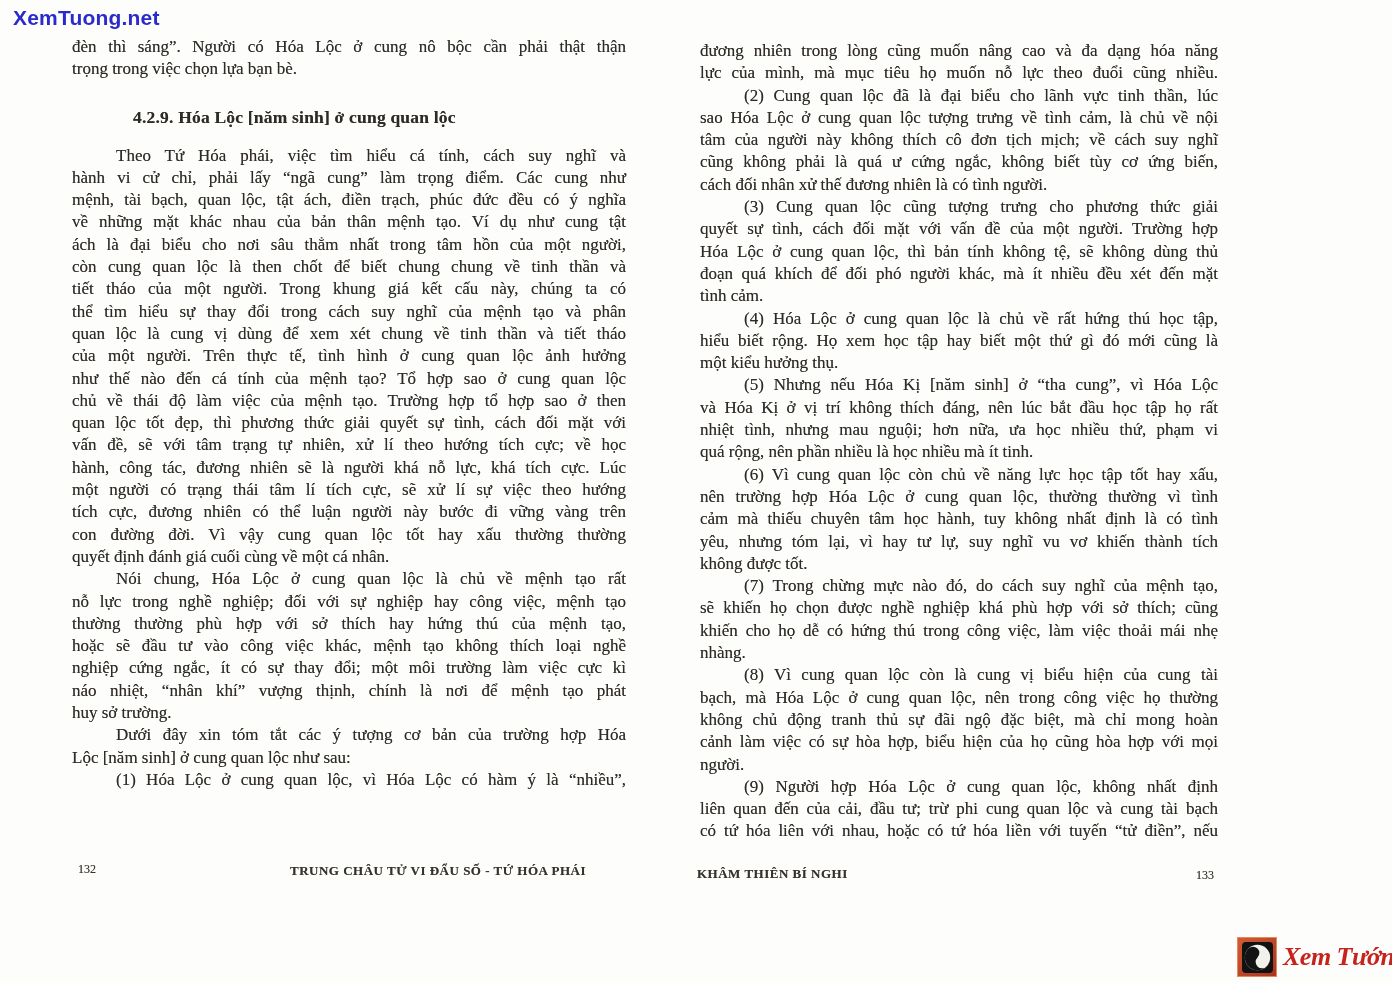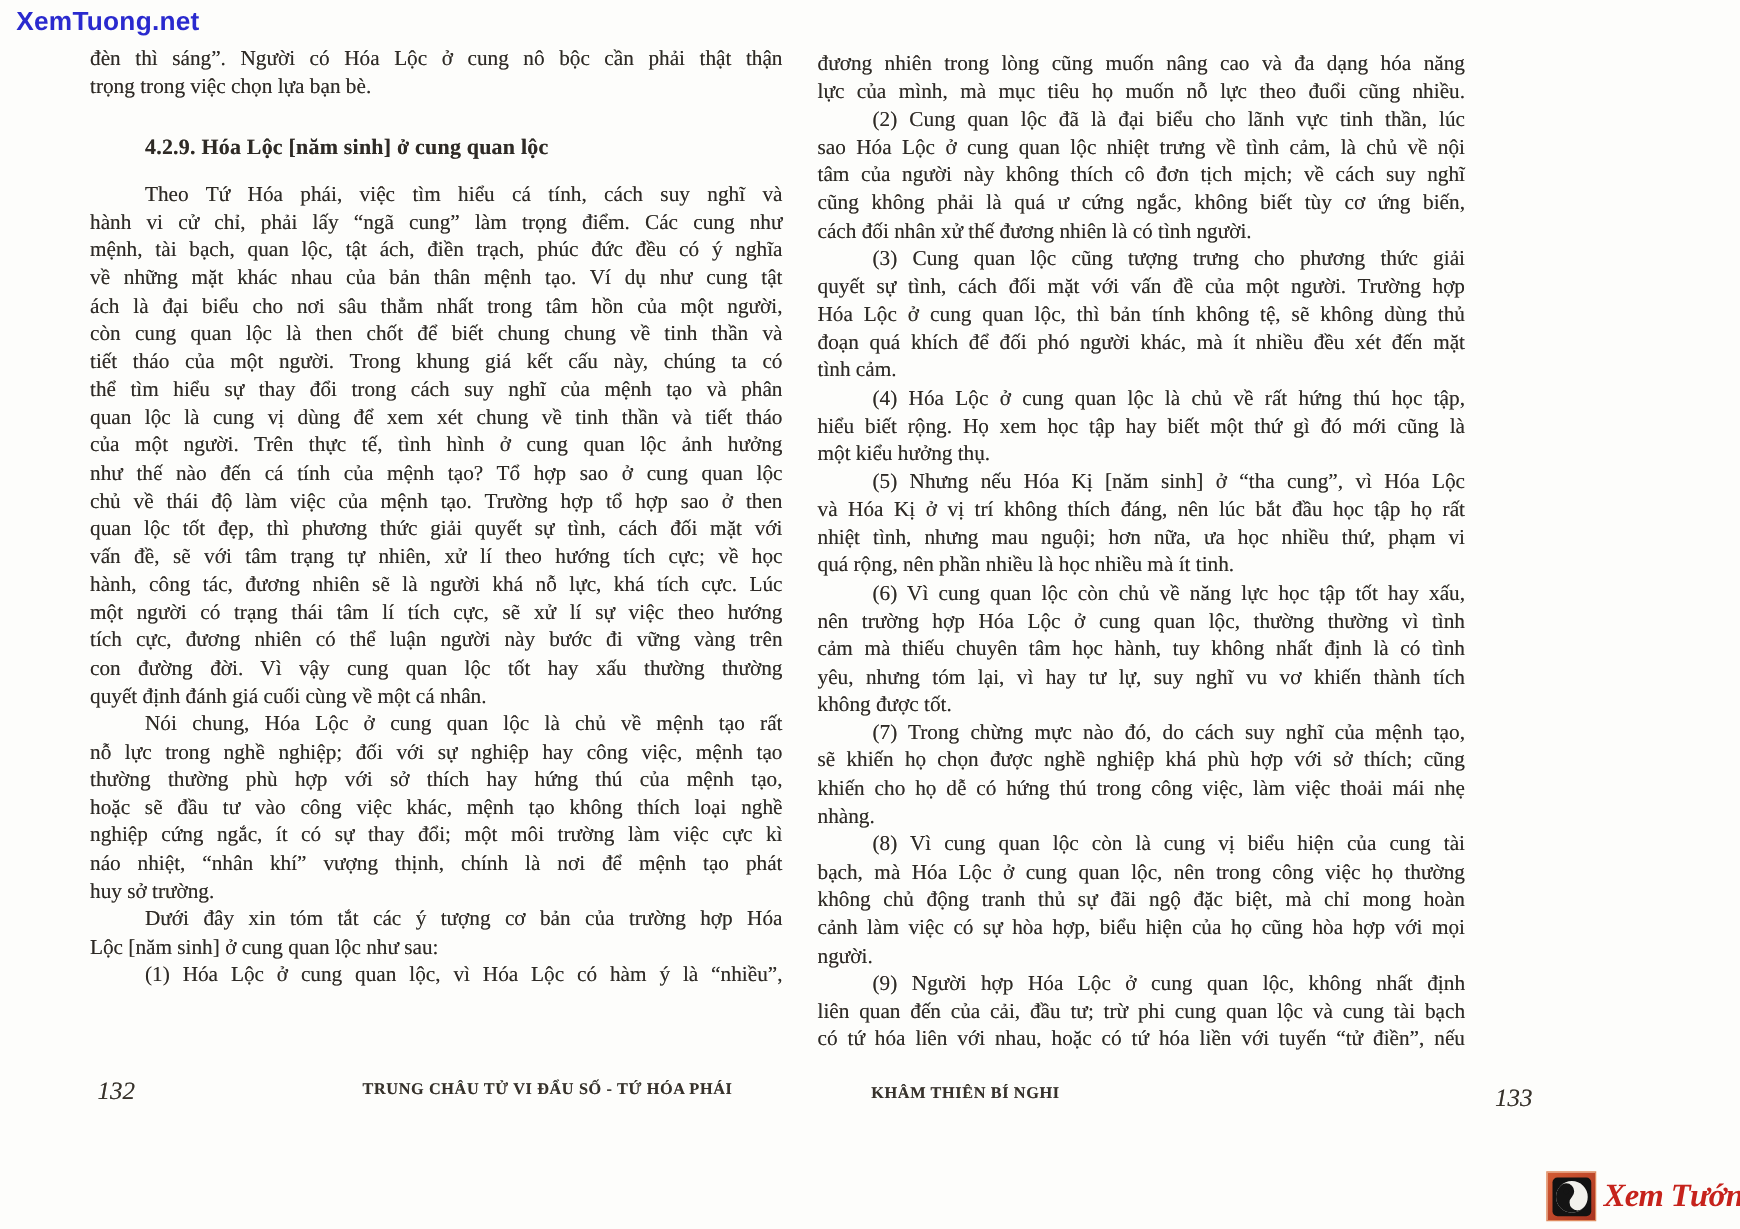--- a/index.html
+++ b/index.html
@@ -27,37 +27,36 @@
   }
   
   .page-text{
     position:absolute;
     font-size:17px;
     line-height:22.3px;
     color:var(--ink);
     text-shadow:0 0 0.5px rgba(46,42,37,.55);
   }
   #left-col{left:72px;top:36px;width:554px;}
-  #right-col{left:654px;top:40px;width:518px;}
+  #right-col{left:700px;top:40px;width:518px;}
   .line{text-align:justify;}
   .line.jl{text-align-last:justify;}
   .line.ind{text-indent:44px;}
   .em{}
   .heading{
     font-weight:bold;
     font-size:17.5px;
     line-height:24px;
-    margin:24px 0 16px 44px;
+    margin:24px 0 16px 61px;
     letter-spacing:0.2px;
   }
   
   .pagenum{
     position:absolute;
-    font-style:italic;
-    font-size:20px;
+    font-size:12px;
     color:var(--ink-soft);
     text-shadow:0 0 0.5px rgba(46,42,37,.5);
   }
   .running{
     position:absolute;
     font-size:13px;
     font-weight:bold;
     letter-spacing:0.5px;
     color:var(--ink-soft);
     text-shadow:0 0 0.5px rgba(46,42,37,.5);
@@ -138,21 +137,21 @@
       <div class="line jl ind"><span>(1) Hóa Lộc ở cung quan lộc, vì Hóa Lộc có hàm ý là “nhiều”,</span></div>
     </div>
   </div>
 <div id="right-col" class="page-text">
     <div class="para">
       <div class="line jl"><span>đương nhiên trong lòng cũng muốn nâng cao và đa dạng hóa năng</span></div>
       <div class="line jl"><span>lực của mình, mà mục tiêu họ muốn nỗ lực theo đuổi cũng nhiều.</span></div>
     </div>
     <div class="para">
       <div class="line jl ind"><span>(2) Cung quan lộc đã là đại biểu cho lãnh vực tinh thần, lúc</span></div>
-      <div class="line jl"><span>sao Hóa Lộc ở cung quan lộc nhiệt trưng về tình cảm, là chủ về nội</span></div>
+      <div class="line jl"><span>sao Hóa Lộc ở cung quan lộc tượng trưng về tình cảm, là chủ về nội</span></div>
       <div class="line jl"><span>tâm của người này không </span><span class="em">thích cô đơn tịch mịch;</span><span> về cách suy nghĩ</span></div>
       <div class="line jl"><span>cũng không phải là quá ư cứng ngắc, không biết tùy cơ ứng biến,</span></div>
       <div class="line"><span>cách đối nhân xử thế đương nhiên là có tình người.</span></div>
     </div>
     <div class="para">
       <div class="line jl ind"><span>(3) Cung quan lộc cũng tượng trưng cho phương thức giải</span></div>
       <div class="line jl"><span>quyết sự tình, cách đối mặt với vấn đề của một người. Trường hợp</span></div>
       <div class="line jl"><span>Hóa Lộc ở cung quan lộc, thì bản tính không tệ, sẽ không dùng thủ</span></div>
       <div class="line jl"><span>đoạn quá khích để đối phó người khác, mà ít nhiều đều xét đến mặt</span></div>
       <div class="line"><span>tình cảm.</span></div>

